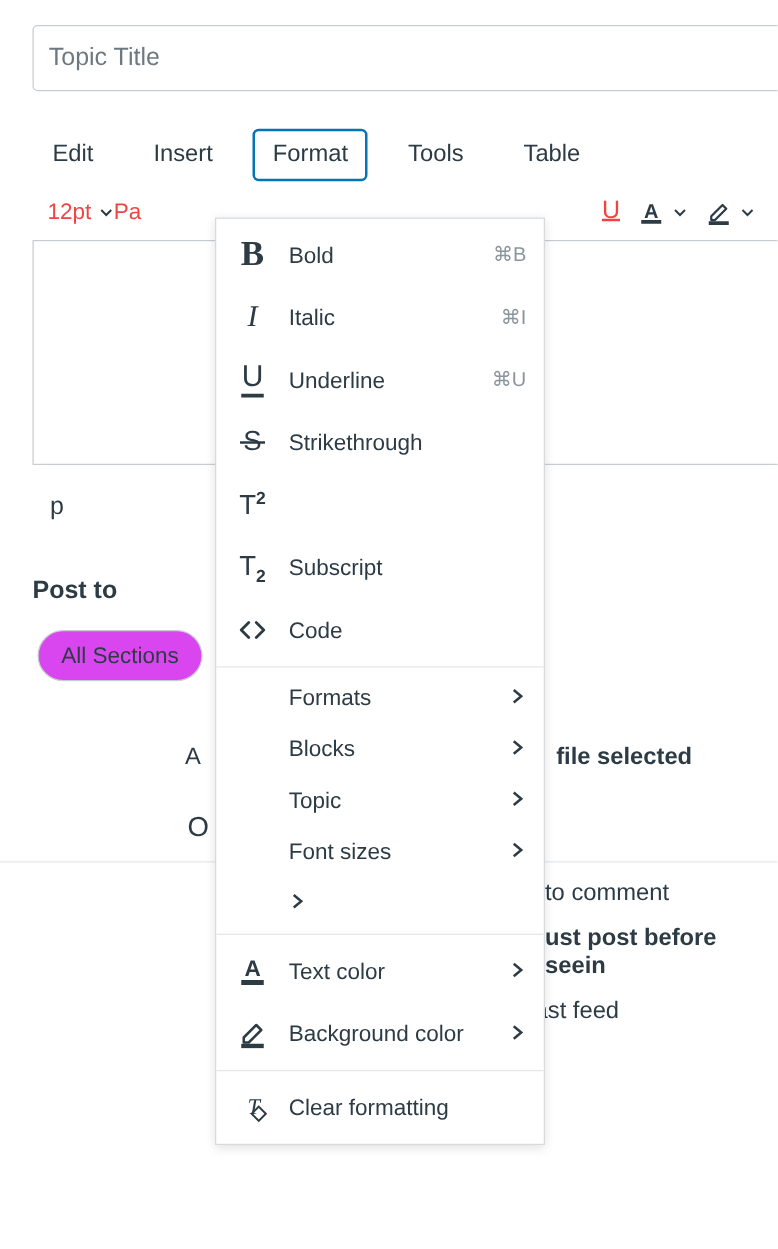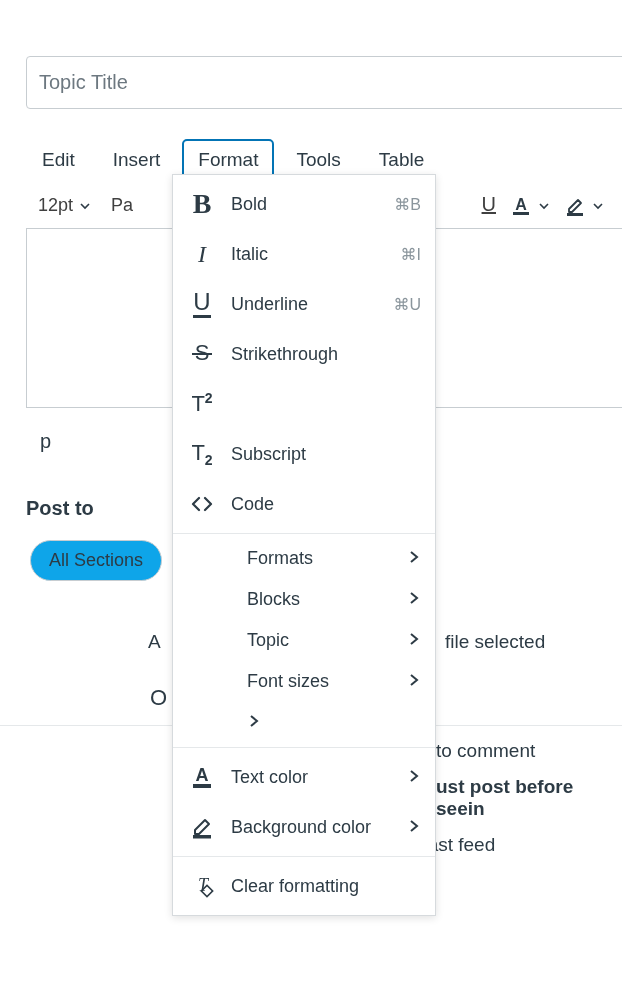--- a/index.html
+++ b/index.html
@@ -9,60 +9,58 @@
     }
     body {
       font-family: -apple-system, BlinkMacSystemFont, "Segoe UI", Helvetica, Arial, sans-serif;
       background: #fff;
       color: #2d3b45;
       width: 622px;
       overflow: hidden;
     }
     .container {
       padding: 0;
-      margin-top: 36px;
     }
     .title-input {
       margin: 20px 0 0 26px;
       width: 610px;
       padding: 14px 12px;
       font-size: 20px;
       border: 1px solid #c7cdd1;
       border-radius: 4px;
       color: #2d3b45;
       outline: none;
     }
     .title-input::placeholder {
       color: #6d7880;
     }
     .menubar {
       display: flex;
-      gap: 6px;
+      gap: 16px;
       margin: 30px 0 0 26px;
       align-items: center;
     }
     .menu-btn {
       padding: 8px 14px;
       font-size: 19px;
       color: #2d3b45;
       background: none;
       border: 2px solid transparent;
       border-radius: 5px;
       cursor: pointer;
     }
     .menu-btn.active {
       border-color: #0374b5;
     }
     .toolbar {
       display: flex;
-      gap: 20px;
       margin: 12px 0 0 38px;
       align-items: center;
       font-size: 18px;
-      color: #404040;
+      color: #ef4444;
     }
     .tb-item {
       display: flex;
       align-items: center;
       gap: 6px;
       cursor: pointer;
     }
     .chev {
       width: 12px;
       height: 12px;
@@ -93,21 +91,21 @@
       font-weight: 700;
       color: #2d3b45;
     }
     .chip {
       display: inline-block;
       margin: 20px 0 0 30px;
       padding: 9px 18px;
       border: 1px solid #c7cdd1;
       border-radius: 24px;
       font-size: 18px;
-      background: #0ea5e9;
+      background: #d946ef;
       color: #2d3b45;
     }
     .attach-row {
       margin: 50px 0 0 148px;
       font-size: 19px;
     }
     .opts-row {
       margin: 32px 0 0 150px;
       font-size: 22px;
     }
@@ -171,21 +169,21 @@
     .dd-shortcut {
       color: #8a959c;
       font-size: 16px;
     }
     .dd-chev {
       color: #2d3b45;
       width: 14px;
       text-align: center;
     }
     .dd-item-noicon {
-      padding-left: 74px;
+      padding-left: 58px;
     }
   </style>
 </head>
 <body>
 
 <div class="container">
   <input class="title-input" type="text" placeholder="Topic Title" style="">
 
   <div class="menubar">
     <button class="menu-btn">Edit</button>
@@ -230,21 +228,21 @@
 
   <div class="editor-box"></div>
 
   <div class="status-p">p</div>
 
   <div class="label">Post to</div>
   <span class="chip">All Sections</span>
 
   <div class="attach-row">
     <span>A</span>
-    <span style="margin-left:280px;">file selected</span>
+    <span style="margin-left:280px;font-weight:bold;">file selected</span>
   </div>
 
   <div class="opts-row">O</div>
 
   <hr class="divider">
 
   <div class="checkbox-row" style="margin-left:436px;">
     <span>to comment</span>
   </div>
   <div class="checkbox-row" style="margin-left:436px;font-weight:bold;">

